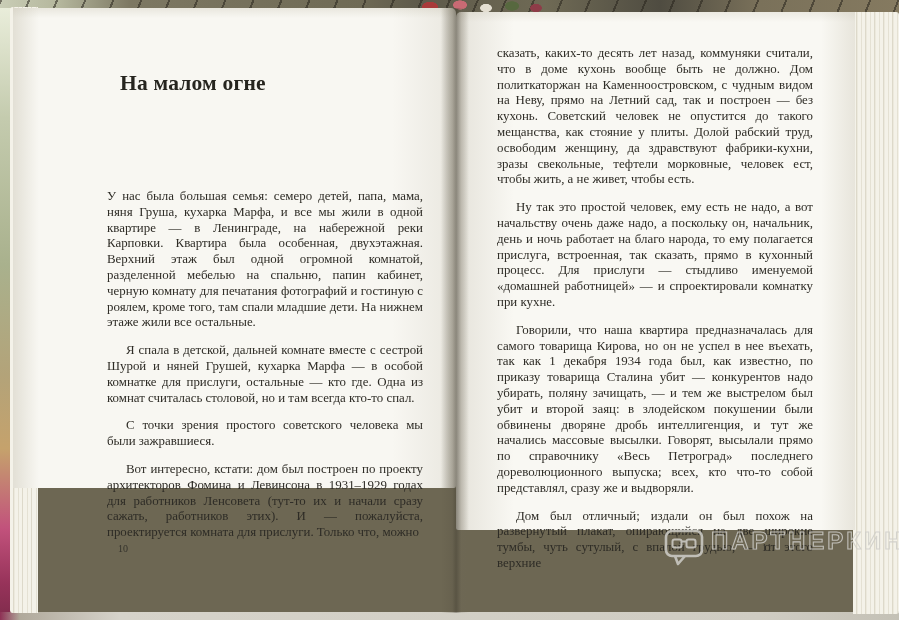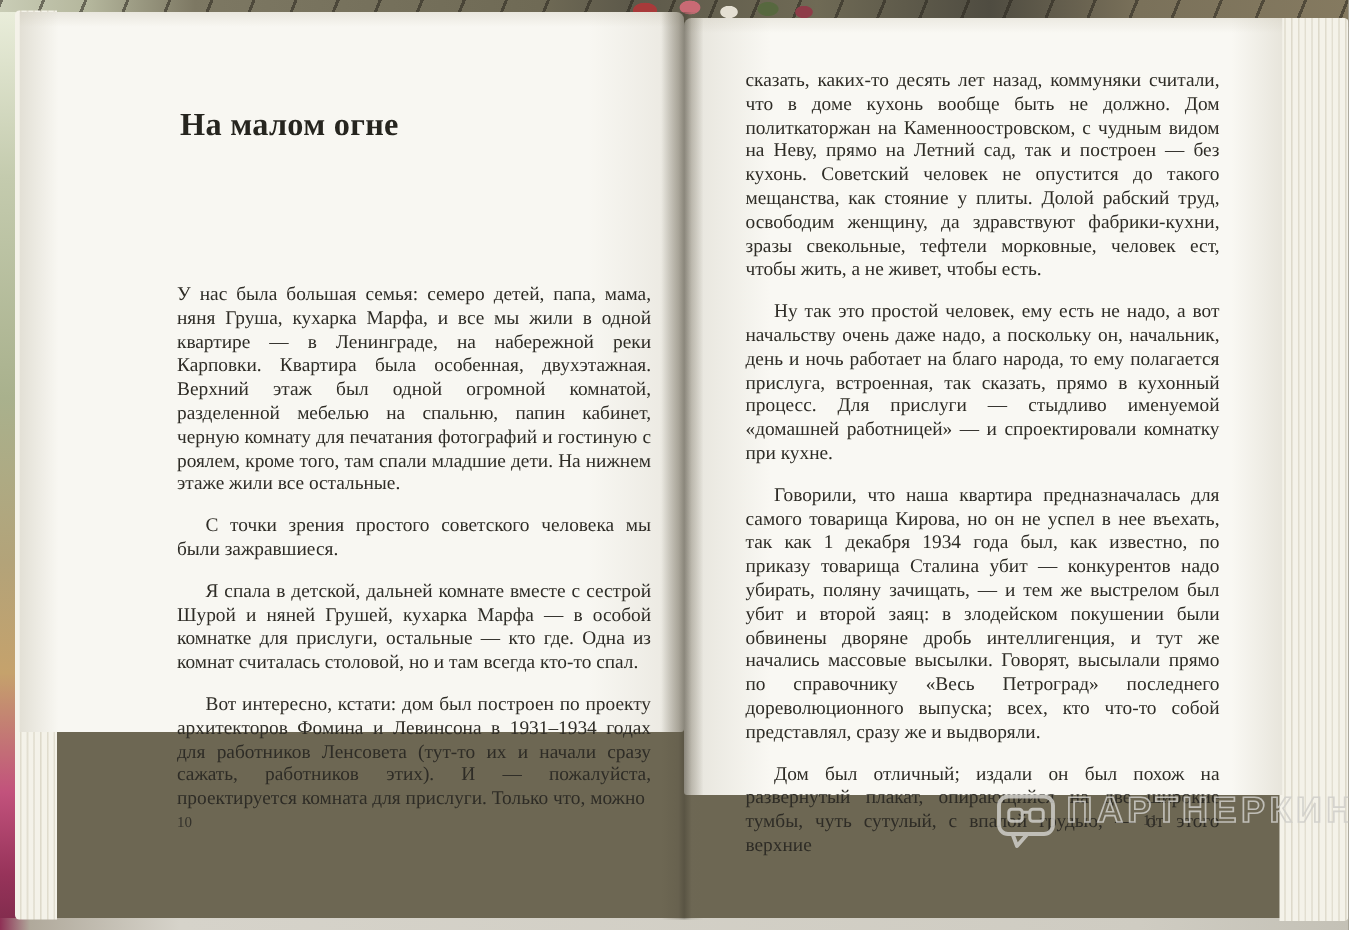--- a/index.html
+++ b/index.html
@@ -69,21 +69,21 @@
     position:absolute;left:107px;top:49px;
     font-size:21.5px;color:#26251f;letter-spacing:0.2px;white-space:nowrap;
   }
   .text-col{
     position:absolute;width:316px;
     font-size:12.9px;line-height:15.8px;text-align:justify;
     color:#2e2c26;
   }
   .text-col p{margin:0;}
   .text-col p.indent{text-indent:19px;margin-top:12px;}
-  .col-left{left:105px;top:181px;}
+  .col-left{left:94px;top:181px;}
   .col-right{left:41px;top:34px;}
   .pagenum{position:absolute;font-size:10px;color:#34322b;}
   .pagenum-left{left:105px;top:535px;}
   .pagenum-right{left:306px;top:530px;text-align:center;}
   
   .watermark{
     position:absolute;left:664px;top:529px;
     display:flex;align-items:flex-start;gap:7px;
     opacity:0.85;pointer-events:none;
   }
@@ -107,23 +107,23 @@
   <div class="bg-left"></div>
   <div class="bg-bottom"></div>
 
   <div class="stack stack-left"></div>
   <div class="stack stack-right"></div>
 
   <div class="page page-left">
     <h1 class="chapter-title">На малом огне</h1>
     <div class="text-col col-left">
       <p>У нас была большая семья: семеро детей, папа, мама, няня Груша, кухарка Марфа, и все мы жили в одной квартире — в Ленинграде, на набережной реки Карповки. Квартира была особенная, двухэтажная. Верхний этаж был одной огромной комнатой, разделенной мебелью на спальню, папин кабинет, черную комнату для печатания фотографий и гостиную с роялем, кроме того, там спали младшие дети. На нижнем этаже жили все остальные.</p>
+      <p class="indent">Я спала в детской, дальней комнате вместе с сестрой Шурой и няней Грушей, кухарка Марфа — в особой комнатке для прислуги, остальные — кто где. Одна из комнат считалась столовой, но и там всегда кто-то спал.</p>
       <p class="indent">С точки зрения простого советского человека мы были зажравшиеся.</p>
-      <p class="indent">Я спала в детской, дальней комнате вместе с сестрой Шурой и няней Грушей, кухарка Марфа — в особой комнатке для прислуги, остальные — кто где. Одна из комнат считалась столовой, но и там всегда кто-то спал.</p>
-      <p class="indent">Вот интересно, кстати: дом был построен по проекту архитекторов Фомина и Левинсона в 1931–1934 годах для работников Ленсовета (тут-то их и начали сразу сажать, работников этих). И — пожалуйста, проектируется комната для прислуги. Только что, можно</p>
+      <p class="indent">Вот интересно, кстати: дом был построен по проекту архитекторов Фомина и Левинсона в 1931–1929 годах для работников Ленсовета (тут-то их и начали сразу сажать, работников этих). И — пожалуйста, проектируется комната для прислуги. Только что, можно</p>
     </div>
     <div class="pagenum pagenum-left">10</div>
   </div>
 
   <div class="page page-right">
     <div class="text-col col-right">
       <p>сказать, каких-то десять лет назад, коммуняки считали, что в доме кухонь вообще быть не должно. Дом политкаторжан на Каменноостровском, с чудным видом на Неву, прямо на Летний сад, так и построен — без кухонь. Советский человек не опустится до такого мещанства, как стояние у плиты. Долой рабский труд, освободим женщину, да здравствуют фабрики-кухни, зразы свекольные, тефтели морковные, человек ест, чтобы жить, а не живет, чтобы есть.</p>
       <p class="indent">Ну так это простой человек, ему есть не надо, а вот начальству очень даже надо, а поскольку он, начальник, день и ночь работает на благо народа, то ему полагается прислуга, встроенная, так сказать, прямо в кухонный процесс. Для прислуги — стыдливо именуемой «домашней работницей» — и спроектировали комнатку при кухне.</p>
       <p class="indent">Говорили, что наша квартира предназначалась для самого товарища Кирова, но он не успел в нее въехать, так как 1 декабря 1934 года был, как известно, по приказу товарища Сталина убит — конкурентов надо убирать, поляну зачищать, — и тем же выстрелом был убит и второй заяц: в злодейском покушении были обвинены дворяне дробь интеллигенция, и тут же начались массовые высылки. Говорят, высылали прямо по справочнику «Весь Петроград» последнего дореволюционного выпуска; всех, кто что-то собой представлял, сразу же и выдворяли.</p>
       <p class="indent">Дом был отличный; издали он был похож на развернутый плакат, опирающийся на две широкие тумбы, чуть сутулый, с впалой грудью, — от этого верхние</p>

